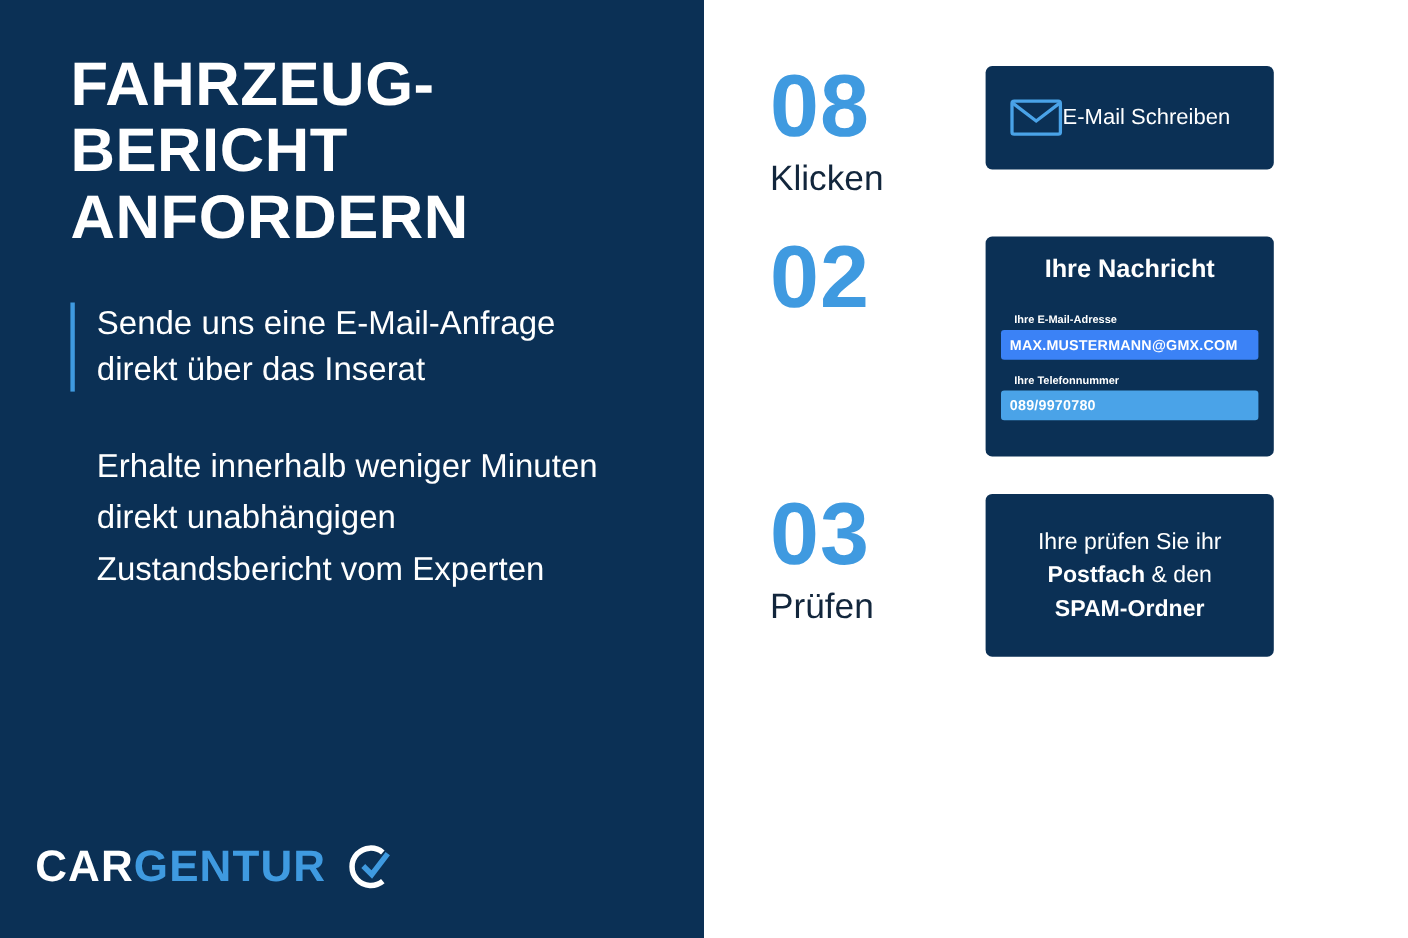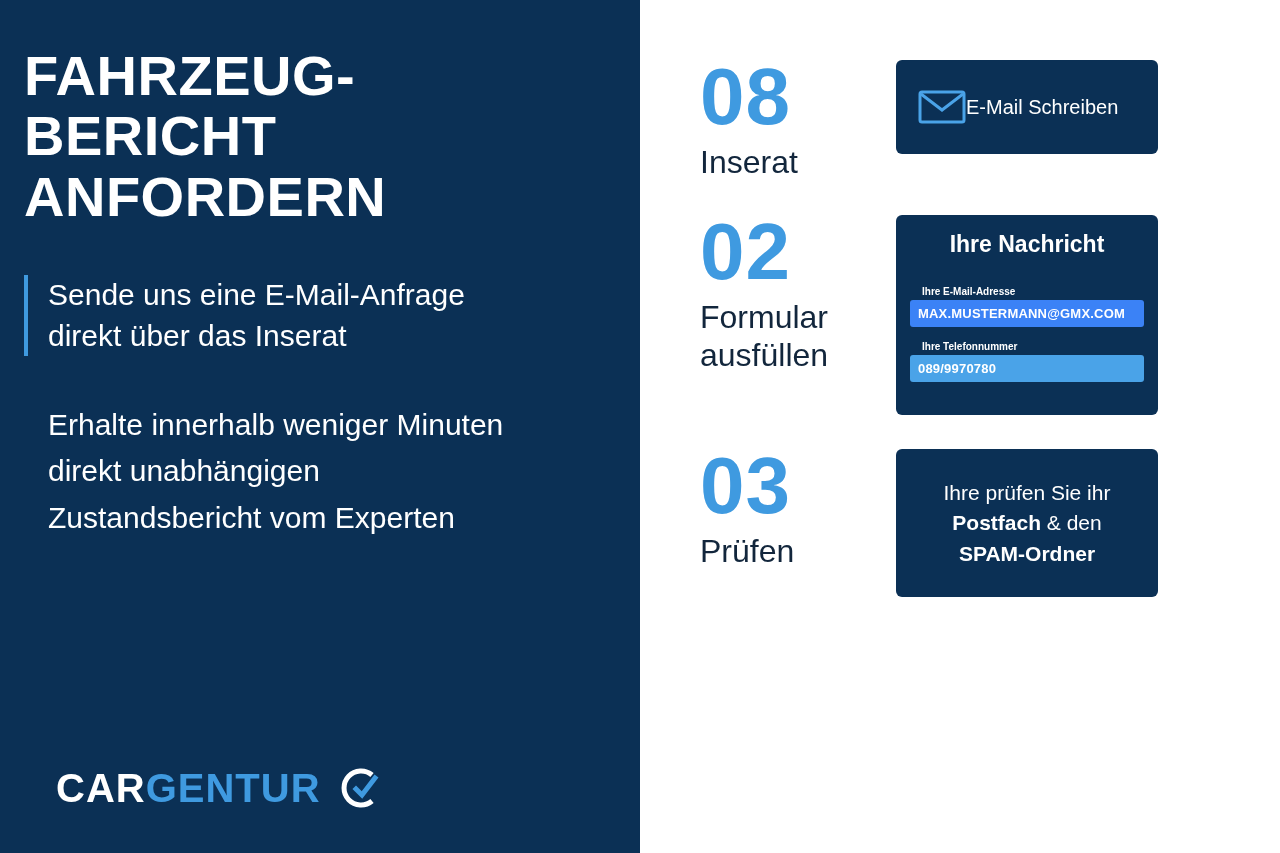--- a/index.html
+++ b/index.html
@@ -21,21 +21,21 @@
     background: #ffffff;
   }
 
   
   .left-panel {
     width: 640px;
     height: 853px;
     background: #0b3055;
     position: relative;
     box-sizing: border-box;
-    padding: 46px 44px 0 24px;
+    padding: 46px 44px 0 64px;
   }
   .headline {
     color: #ffffff;
     font-size: 56px;
     font-weight: bold;
     line-height: 1.08;
     letter-spacing: 0.5px;
     margin: 0;
     text-transform: uppercase;
   }
@@ -70,21 +70,21 @@
     color: #ffffff;
     font-size: 30px;
     line-height: 1.55;
     font-weight: 400;
   }
   .body-text .line { display: block; }
 
   
   .logo {
     position: absolute;
-    left: 56px;
+    left: 32px;
     bottom: 42px;
     display: flex;
     align-items: center;
   }
   .logo-text {
     font-size: 40px;
     font-weight: bold;
     letter-spacing: 1px;
   }
   .logo-car { color: #ffffff; }
@@ -251,43 +251,39 @@
       </span>
     </div>
   </div>
 
   <div class="right-panel">
 
     <div class="step">
       <div class="step-left">
         <div class="step-num">08</div>
         <div class="step-label">
-          <span class="line">Inserat</span>
+          <span class="line">Klicken</span>
         </div>
       </div>
       <div class="step-right">
         <div class="card card-email">
           <span class="env-icon">
             <svg width="48" height="34" viewBox="0 0 48 34" aria-hidden="true">
               <rect x="2" y="2" width="44" height="30" rx="2" fill="none" stroke="#4aa3e8" stroke-width="3"></rect>
               <path d="M3 4 L24 20 L45 4" fill="none" stroke="#4aa3e8" stroke-width="3"></path>
             </svg>
           </span>
           <span class="email-label">E-Mail Schreiben</span>
         </div>
       </div>
     </div>
 
     <div class="step">
       <div class="step-left">
         <div class="step-num">02</div>
-        <div class="step-label">
-          <span class="line">Formular</span>
-          <span class="line">ausfüllen</span>
-        </div>
       </div>
       <div class="step-right">
         <div class="card card-form">
           <div class="form-title">Ihre Nachricht</div>
           <div class="field-label">Ihre E-Mail-Adresse</div>
           <div class="field-value">MAX.MUSTERMANN@GMX.COM</div>
           <div class="field-label">Ihre Telefonnummer</div>
           <div class="field-value phone">089/9970780</div>
         </div>
       </div>

